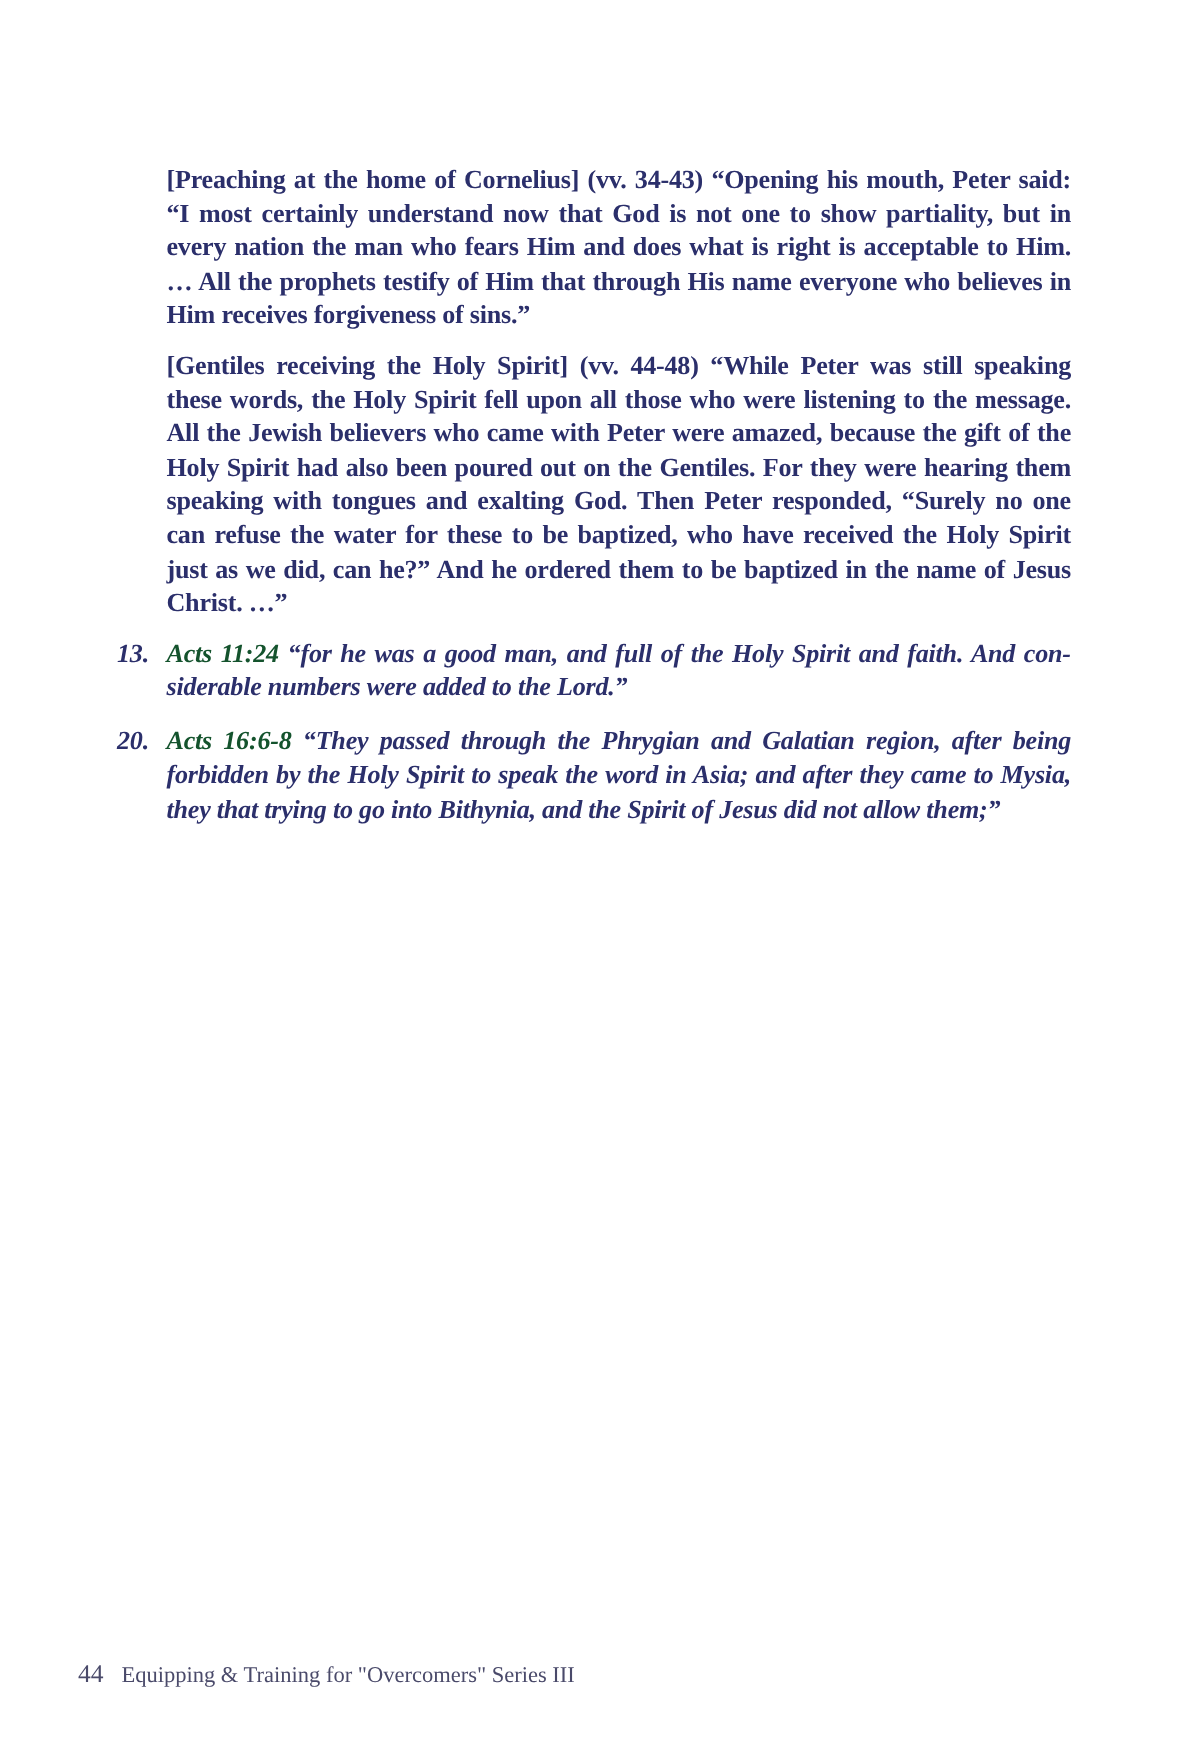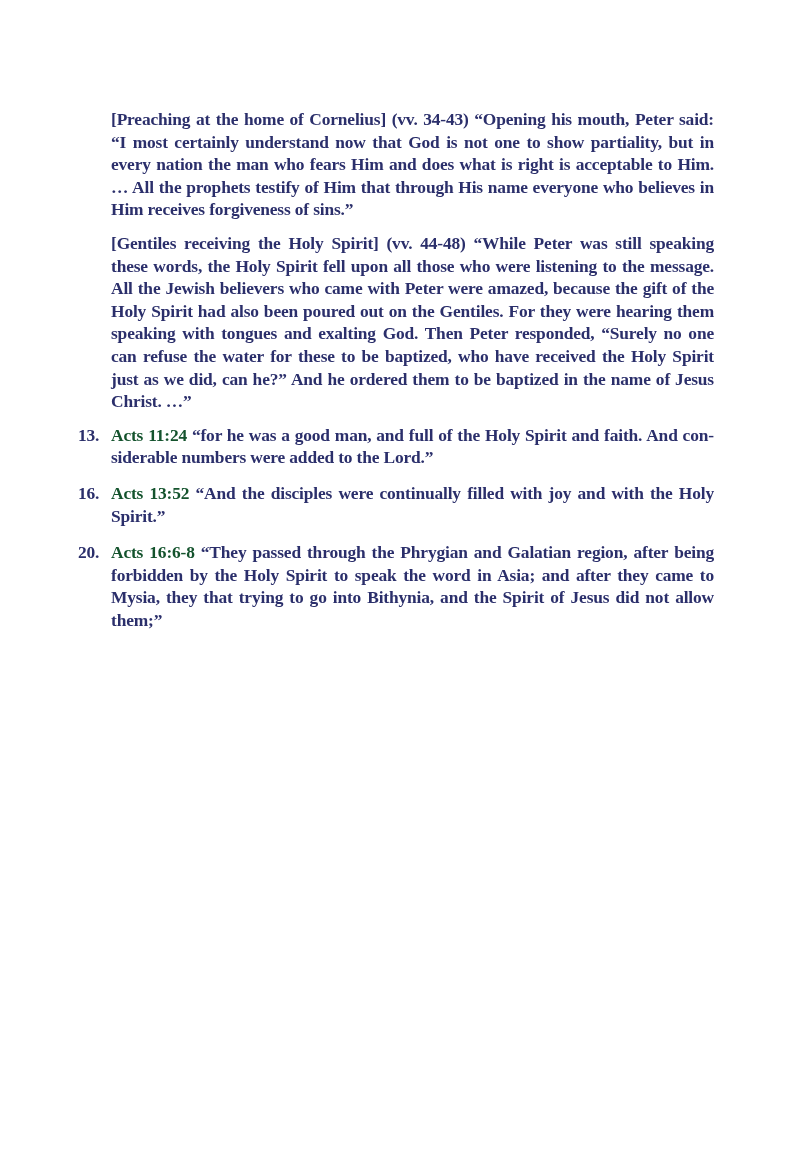--- a/index.html
+++ b/index.html
@@ -8,21 +8,21 @@
       position: absolute; left: 0; top: 0; width: 790px; height: 836px;
       font-family: "Liberation Serif", "DejaVu Serif", serif;
       color: #2b2f6b;
     }
     .content {
       position: absolute; left: 111px; top: 108px; width: 603px;
       font-size: 17.4px; line-height: 22.6px; font-weight: bold;
       text-align: justify; letter-spacing: -0.15px;
     }
     .para { margin: 0 0 11px 0; }
-    .list { margin: 0; padding: 0; list-style: none; }
+    .list { margin: 0; padding: 0; list-style: none; font-style: italic; }
     .item { position: relative; margin: 0 0 13.5px 0; }
     .num { position: absolute; left: -33px; top: 0; }
     .ref { color: #14532d; }
     .footer {
       position: absolute; left: 52px; top: 1106px;
       font-family: "Liberation Serif", "DejaVu Serif", serif;
       font-size: 15px; color: #4a4a6a; white-space: nowrap;
     }
     .footer .pg { font-size: 17px; margin-right: 12px; }
   </style>
@@ -32,21 +32,21 @@
 <div class="page">
   <div class="content">
     <p class="para">[Preaching at the home of Cornelius] (vv. 34-43) “Opening his mouth, Peter said: “I most certainly understand now that God is not one to show partiality, but in every nation the man who fears Him and does what is right is acceptable to Him. … All the prophets testify of Him that through His name everyone who believes in Him receives forgiveness of sins.”</p>
     <p class="para">[Gentiles receiving the Holy Spirit] (vv. 44-48) “While Peter was still speaking these words, the Holy Spirit fell upon all those who were listening to the message. All the Jewish believers who came with Peter were amazed, because the gift of the Holy Spirit had also been poured out on the Gentiles.  For they were hearing them speaking with tongues and exalting God. Then Peter responded, “Surely no one can refuse the water for these to be baptized, who have received the Holy Spirit just as we did, can he?” And he ordered them to be baptized in the name of Jesus Christ. …”</p>
 
     <ol class="list">
       <li class="item">
         <span class="num">13.</span><span class="ref">Acts 11:24</span><span> “for he was a good man, and full of the Holy Spirit and faith. And con­siderable numbers were added to the Lord.”</span>
       </li>
       <li class="item">
-        <span class="num">16.</span><span class="ref">Acts 13:52</span><span> “And the disciples were continually filled with joy and with the Holy Spirit.”</span>
-      </li>
-      <li class="item">
         <span class="num">20.</span><span class="ref">Acts 16:6-8</span><span> “They passed through the Phrygian and Galatian region, after being forbidden by the Holy Spirit to speak the word in Asia; and after they came to Mysia, they that trying to go into Bithynia, and the Spirit of Jesus did not allow them;”</span>
       </li>
     </ol>
   </div>
 
+  <div class="footer">
+    <span class="pg">44</span><span>Equipping &amp; Training for "Overcomers" Series III</span>
+  </div>
 </div>
 
 </body></html>

